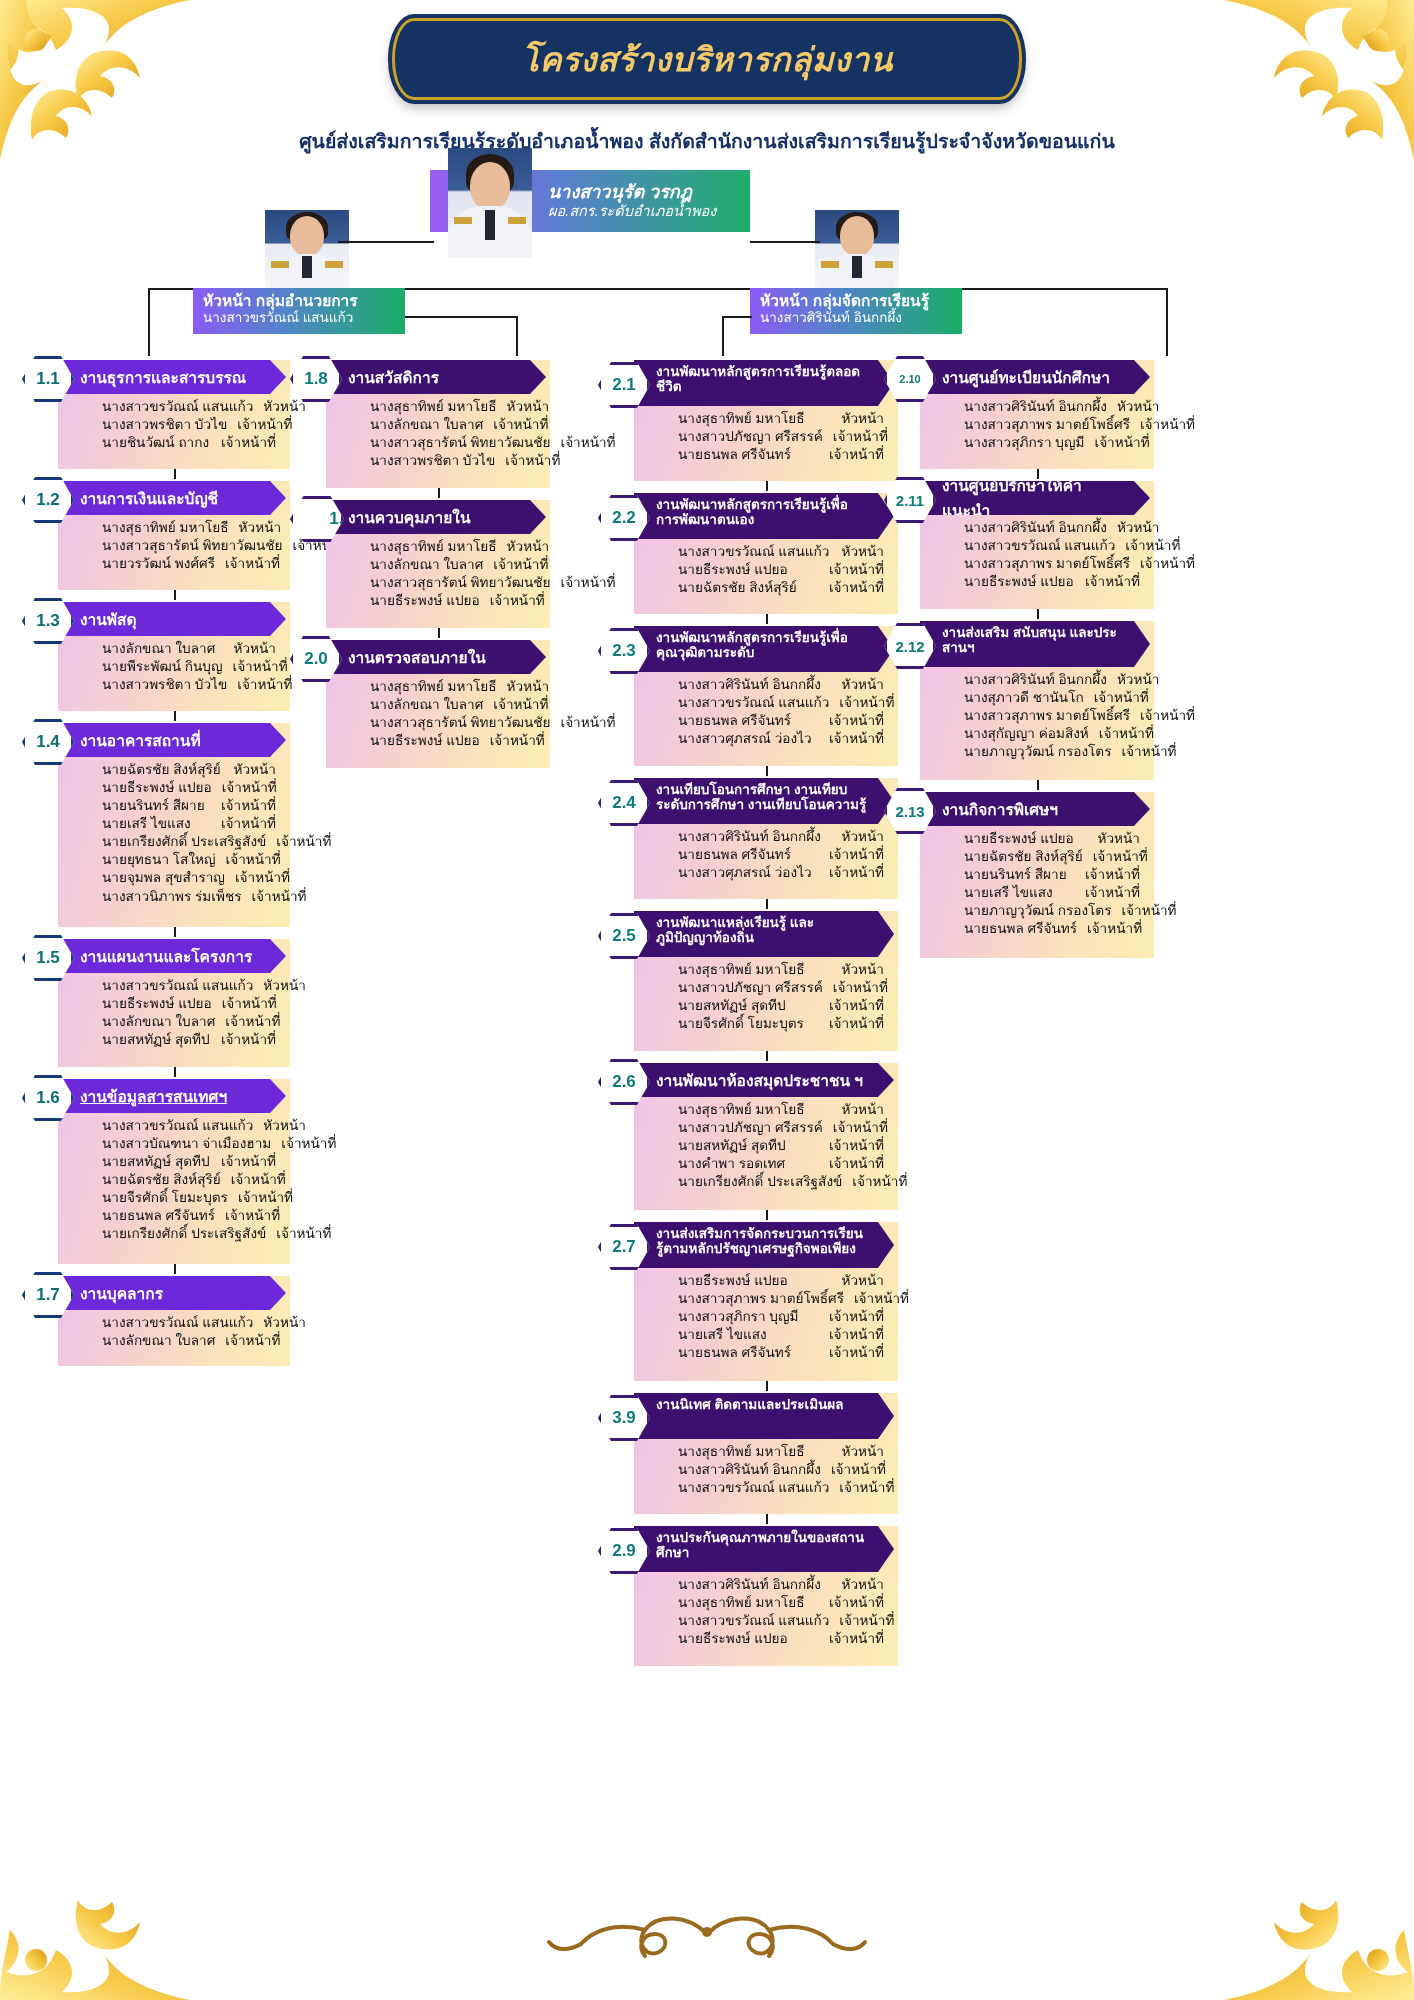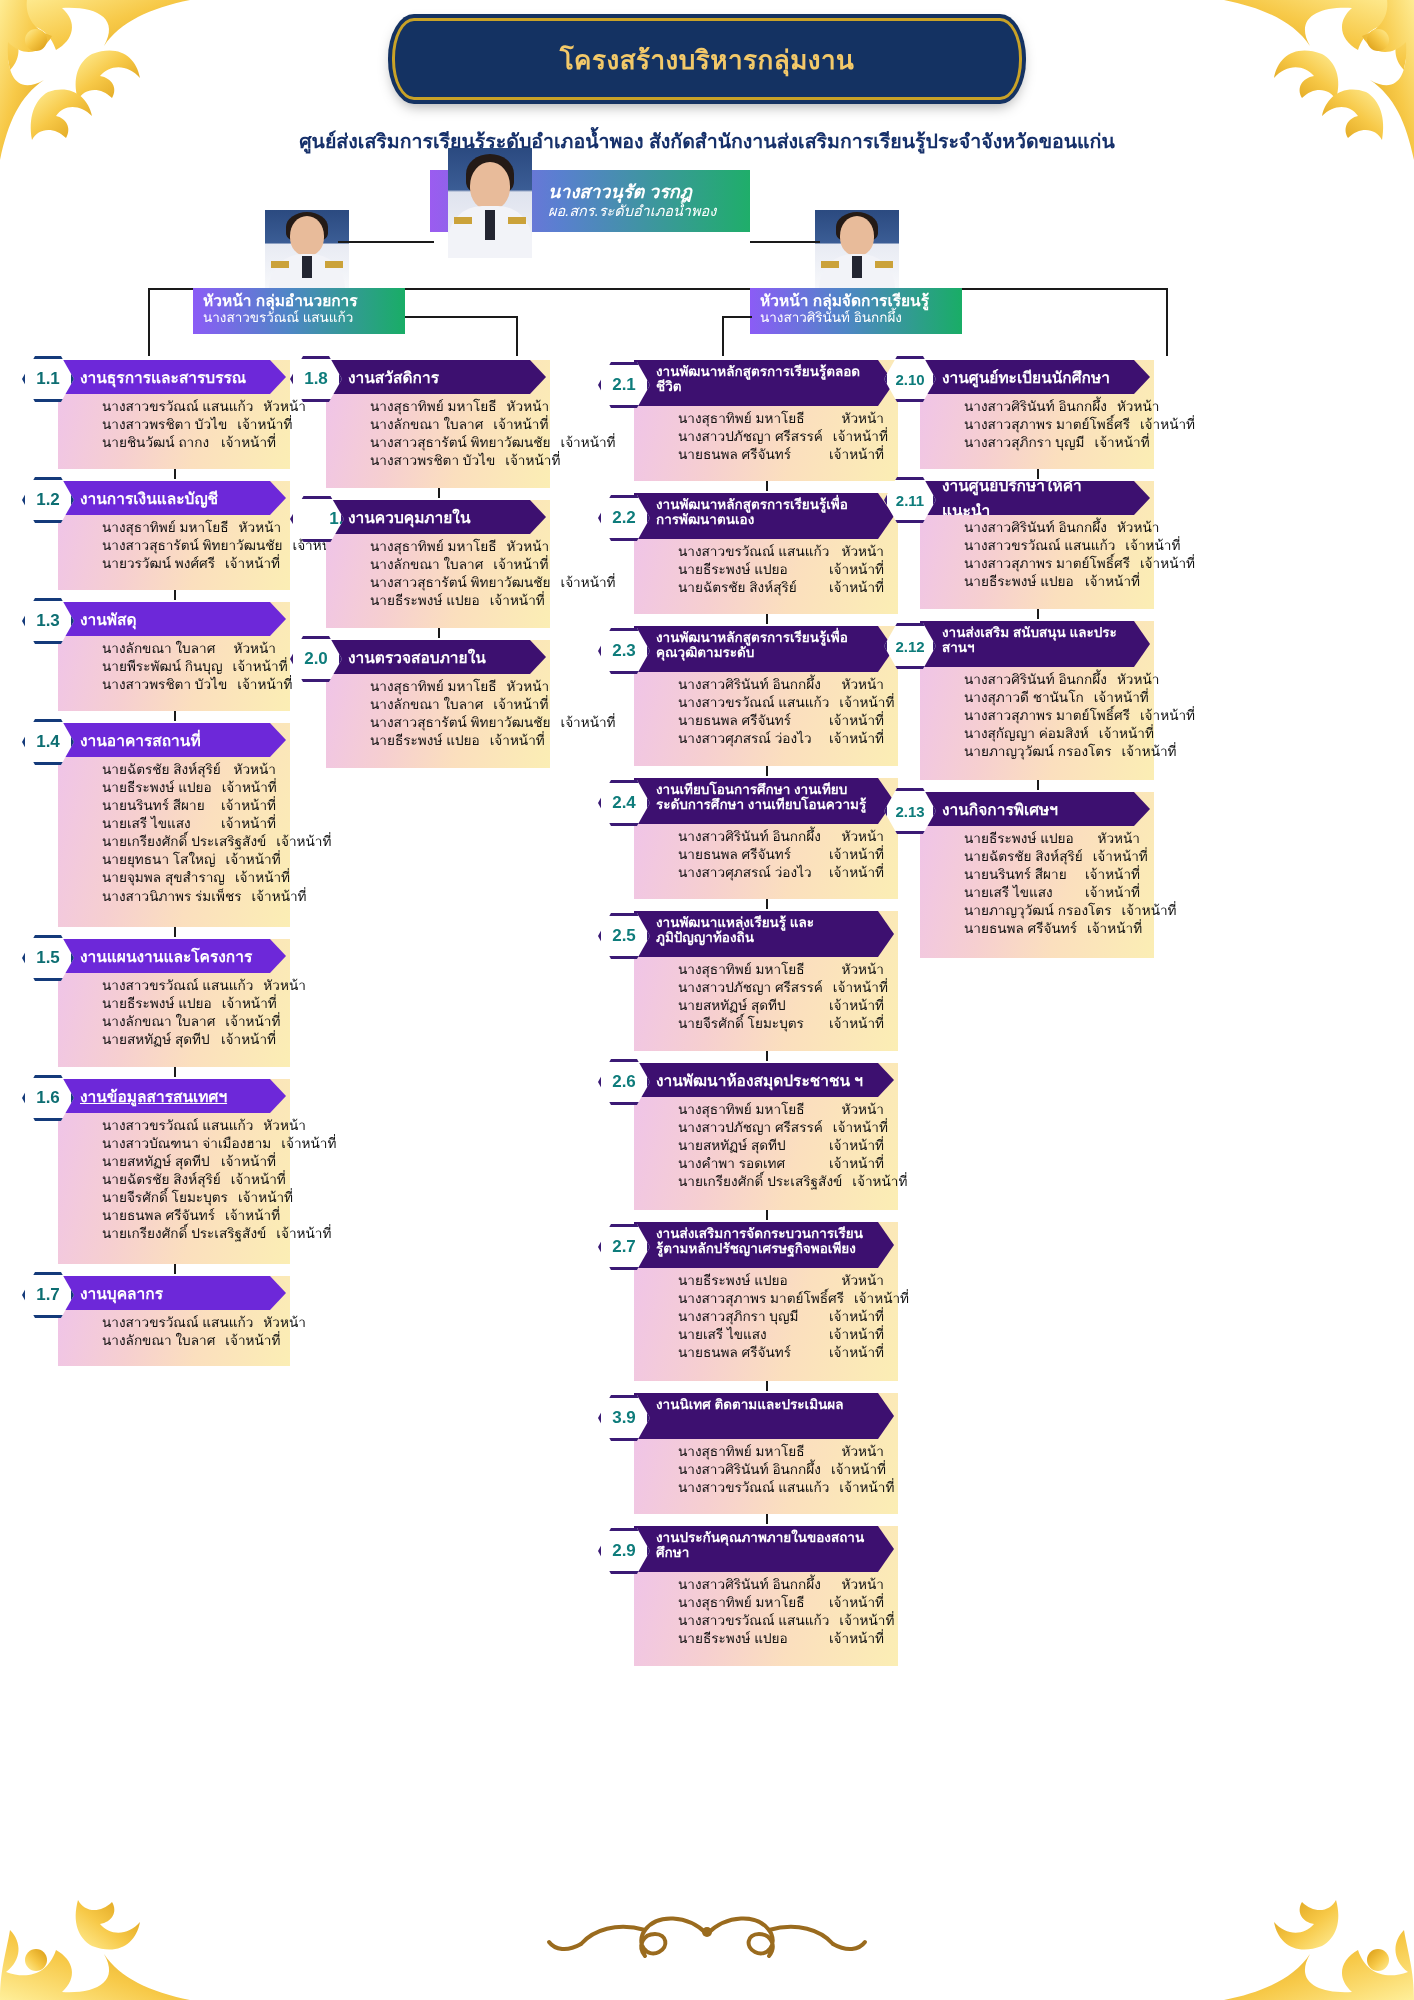--- a/index.html
+++ b/index.html
@@ -29,22 +29,23 @@
     position: absolute; top: 18px; left: 50%;
     transform: translateX(-50%);
     width: 630px; height: 82px;
     background: #143262;
     border: 3px solid #c9a227;
     border-radius: 22px / 40px;
     box-shadow: 0 0 0 4px #143262, 0 6px 14px rgba(0,0,0,.35);
     display: flex; align-items: center; justify-content: center;
   }
   .title-banner span {
-    color: #f3c969; font-size: 26px; font-weight: bold;
+    color: #f3c969; font-size: 33px; font-weight: bold;
     letter-spacing: .5px;
+    font-style: italic;
   }
   .subtitle {
     position: absolute; top: 126px; width: 100%;
     text-align: center;
     color: #16306a; font-size: 19.5px; font-weight: bold;
   }
 
   
   .director-wrap {
     position: absolute; top: 170px; left: 430px;
@@ -702,21 +703,21 @@
         <div class="row">
           <span class="nm">นางสาวสุภาพร มาตย์โพธิ์ศรี</span>
           <span class="rl">เจ้าหน้าที่</span>
         </div>
         <div class="row">
           <span class="nm">นางสาวสุภิกรา บุญมี</span>
           <span class="rl">เจ้าหน้าที่</span>
         </div>
       </div>
       <div class="unit-header purple" style="width: 230px;">งานศูนย์ทะเบียนนักศึกษา</div>
-      <div class="unit-hex " style="top: 0px; font-size: 15px;">2.10</div>
+      <div class="unit-hex " style="top: 0px; font-size: 11px;">2.10</div>
     </div>
     <div class="ln-conn" style="left: 1037px; top: 469px; height: 10px;"></div>
     <div class="unit" style="left: 884px; top: 477px; width: 270px;">
       <div class="unit-body" style="width: 234px; min-height: 128px;">
         <div class="row">
           <span class="nm">นางสาวศิรินันท์ อินกกผึ้ง</span>
           <span class="rl">หัวหน้า</span>
         </div>
         <div class="row">
           <span class="nm">นางสาวขรวัณณ์ แสนแก้ว</span>

